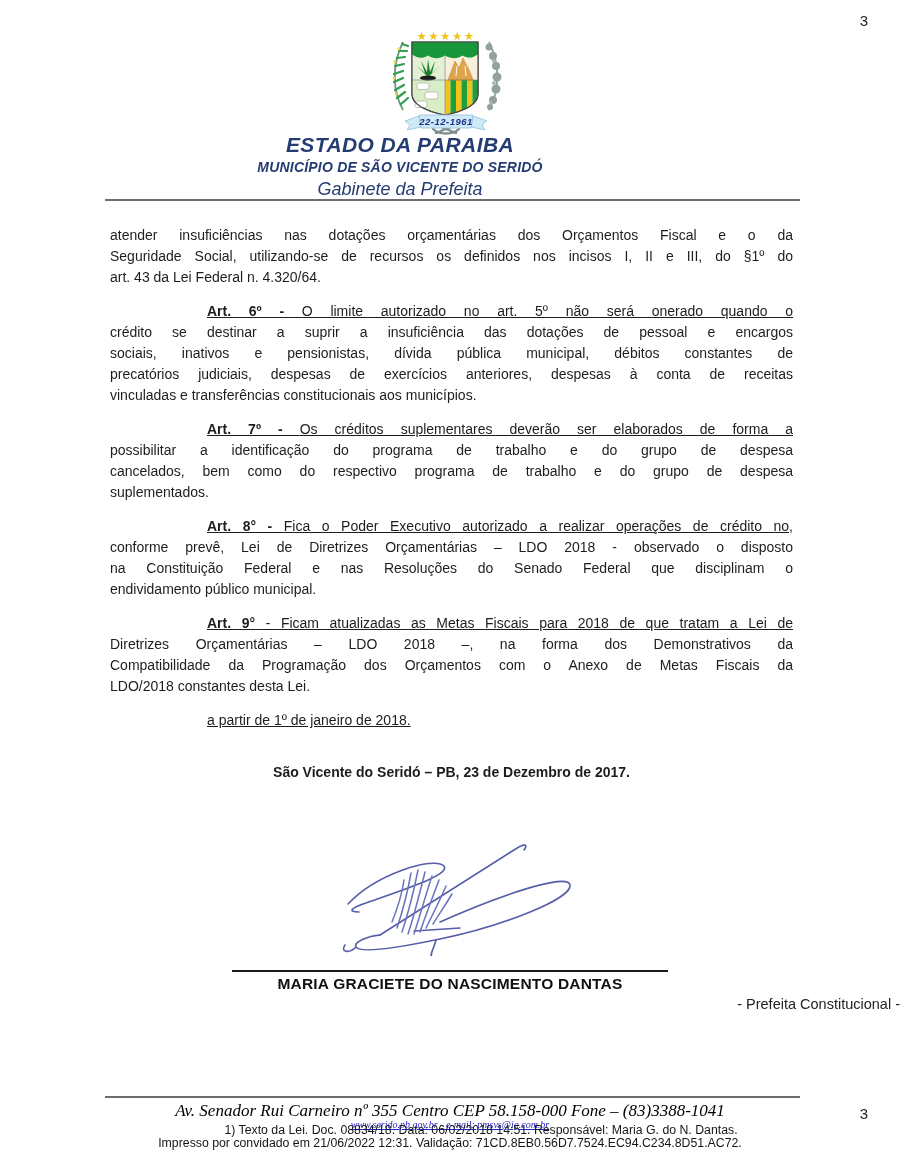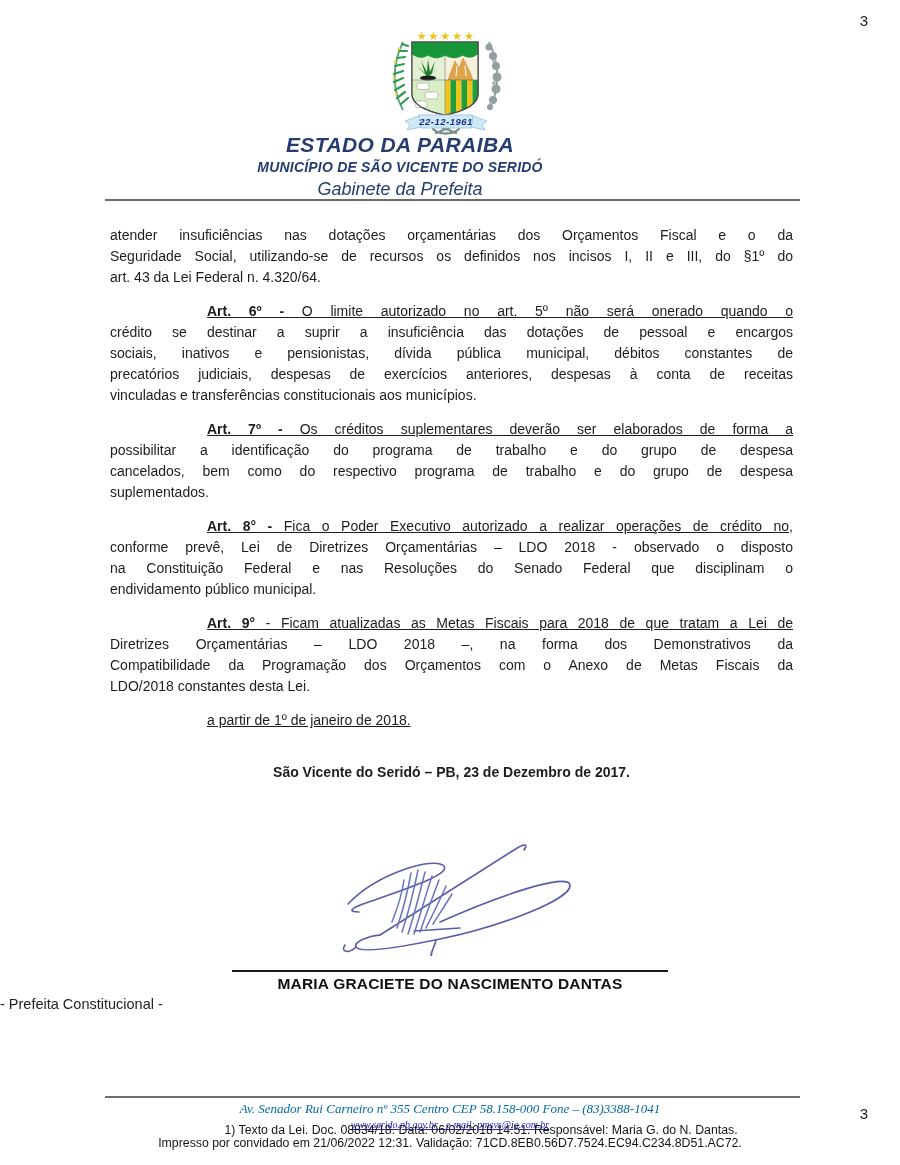--- a/index.html
+++ b/index.html
@@ -24,24 +24,24 @@
   .para{margin:0 0 13px 0;}
   .line{height:21px;overflow:hidden;text-align:justify;text-align-last:justify;}
   .line.last{text-align:left;text-align-last:left;}
   .para.indent .line:first-child{text-indent:97px;text-decoration:underline;}
   .seg-b{font-weight:700;}
   .date-line{margin-top:31px;text-align:center;font-weight:700;font-size:14px;}
   
   .sig-svg{left:318px;top:828px;width:272px;height:128px;}
   .sig-rule{left:232px;top:970px;width:436px;height:2px;background:#1a1a1a;}
   .sig-name{top:975px;left:0;width:900px;text-align:center;font-size:15.5px;font-weight:700;letter-spacing:.2px;color:#111;}
-  .sig-role{top:996px;left:0;width:900px;text-align:left;font-size:14.5px;color:#222;}
+  .sig-role{top:996px;left:0;width:900px;text-align:right;font-size:14.5px;color:#222;}
   
   .footer-address{top:1101px;left:0;width:900px;text-align:center;
-    font-family:"Liberation Serif",serif;font-style:italic;font-size:13px;color:#0369a1;}
+    font-family:"Liberation Serif",serif;font-style:italic;font-size:17px;color:#000000;}
   .footer-website{top:1119px;left:0;width:900px;text-align:center;
     font-family:"Liberation Serif",serif;font-style:italic;font-size:10px;color:#2424c8;text-decoration:underline;}
   .fine-print{left:0;width:900px;text-align:center;font-size:12.3px;color:#161616;line-height:13px;}
   .fp1{top:1124px;padding-left:31px;}
   .fp2{top:1137px;}
   .pagenum-bottom{top:1105px;right:32px;font-size:15px;color:#222;}
 </style>
 </head>
 <body>
 

